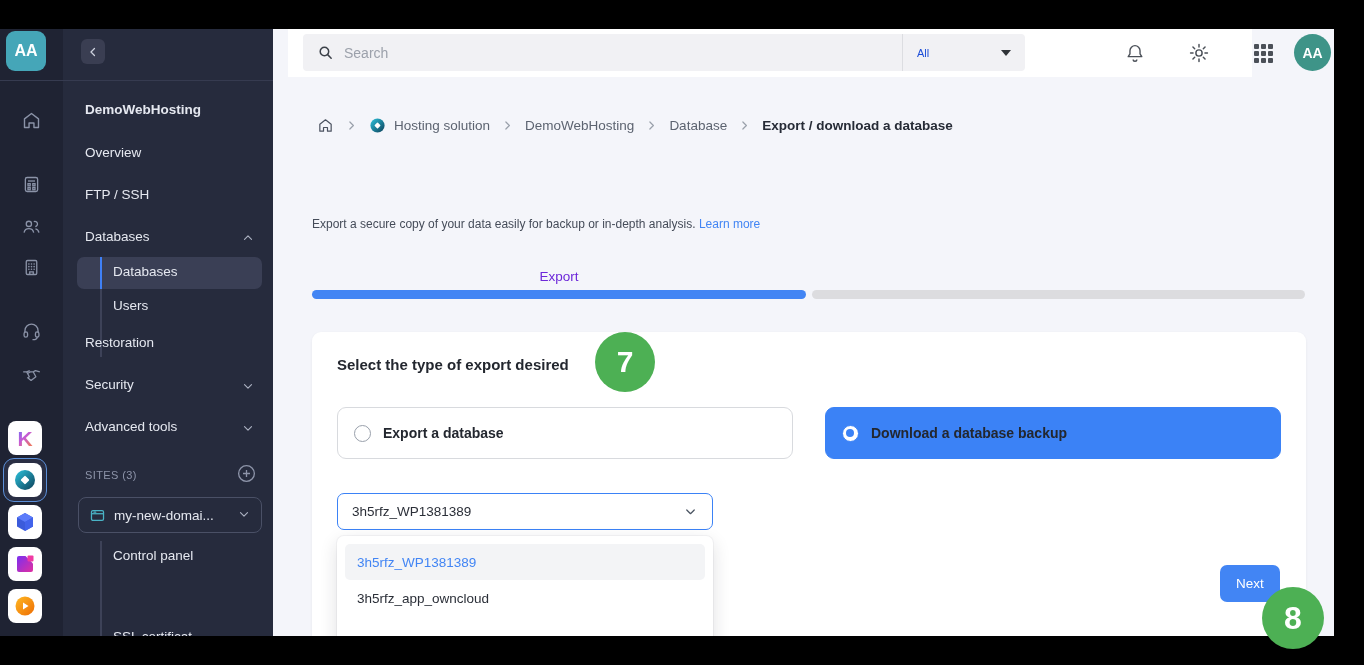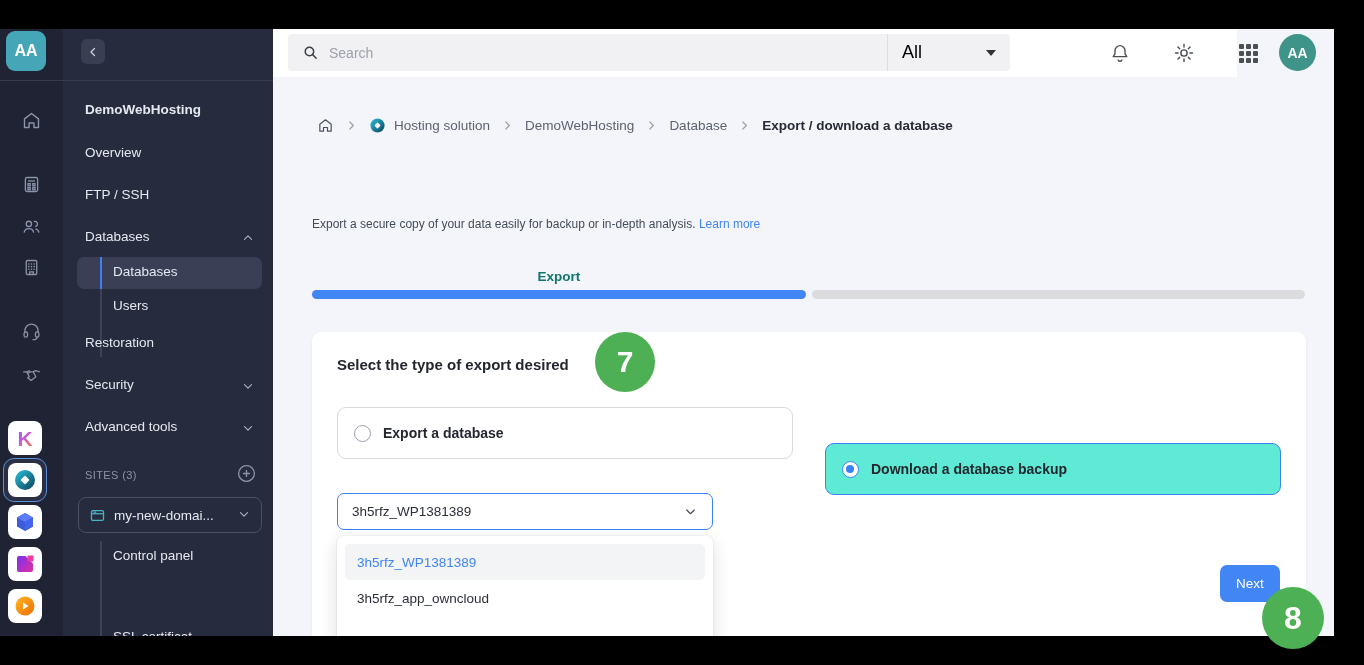--- a/index.html
+++ b/index.html
@@ -40,28 +40,28 @@
   .plus-btn { position:absolute; right:16px; top:434px; color:#8d94a9; cursor:pointer; }
   .plus-btn svg { width:21px; height:21px; }
   .site-select { position:absolute; left:15px; top:468px; width:184px; height:36px; border:1px solid #4a5066; border-radius:8px; display:flex; align-items:center; padding:0 10px; gap:8px; cursor:pointer; }
   .site-select svg.globe { width:17px; height:17px; flex:0 0 auto; }
   .site-select .chev { margin-left:auto; color:#aab0c0; }
   .site-select .chev svg { width:14px; height:14px; }
   .site-name { overflow:hidden; white-space:nowrap; font-size:13.5px; }
 
   
   .main { position:absolute; left:273px; top:29px; width:1061px; height:636px; background:#f4f5fa; }
-  .topbar { position:absolute; left:0; top:0; width:964px; height:48px; background:#fff; }
+  .topbar { position:absolute; left:15px; top:0; width:964px; height:48px; background:#fff; }
   .searchbox { position:absolute; left:15px; top:5px; width:722px; height:37px; background:#f1f1f4; border-radius:4px; display:flex; align-items:center; }
   .searchbox .mag { color:#3c4149; margin:0 10px 0 14px; display:flex; }
   .searchbox .mag svg { width:17px; height:17px; }
   .search-input { border:none; outline:none; background:transparent; flex:1; font-size:14px; color:#333; font-family:inherit; }
   .search-input::placeholder { color:#9ca1ab; }
   .search-divider { width:1px; height:37px; background:#dcddE1; }
-  .all-select { width:122px; height:37px; display:flex; align-items:center; padding:16px 14px; cursor:pointer; color:#000000; font-size:18px; }
+  .all-select { width:122px; height:37px; display:flex; align-items:center; padding:16px 14px; cursor:pointer; color:#1d4ed8; font-size:11px; }
   .caret-down { margin-left:auto; width:0; height:0; border-left:5px solid transparent; border-right:5px solid transparent; border-top:6px solid #2f3338; }
   .top-ic { position:absolute; top:13px; width:22px; height:22px; color:#4b5058; cursor:pointer; }
   .top-ic svg { width:22px; height:22px; }
   .grid-ic { position:absolute; top:15px; width:19px; height:19px; display:grid; grid-template-columns:repeat(3,5px); grid-template-rows:repeat(3,5px); gap:2px; cursor:pointer; }
   .grid-ic i { background:#4b5058; border-radius:1px; }
   .user-avatar { position:absolute; left:1006px; top:5px; width:37px; height:37px; border-radius:50%; background:#3e9488; color:#fff; font-size:14px; font-weight:bold; display:flex; align-items:center; justify-content:center; cursor:pointer; }
 
   
   .breadcrumb { position:absolute; left:44px; top:88px; display:flex; align-items:center; gap:11px; font-size:13.5px; color:#5c6370; }
   .breadcrumb .sep svg { width:13px; height:13px; color:#9aa0ab; display:block; }
@@ -70,34 +70,34 @@
   .bc-link { cursor:pointer; }
   .bc-current { color:#262b36; font-weight:bold; }
   .bc-app { display:flex; align-items:center; gap:8px; cursor:pointer; }
   .bc-app svg { width:17px; height:17px; }
 
   .page-title { position:absolute; left:39px; top:139px; font-size:23px; font-weight:bold; color:#23272f; }
   .page-sub { position:absolute; left:39px; top:188px; font-size:12px; color:#454c59; }
   .learn-more { color:#4285f4; cursor:pointer; }
 
   
-  .step-label { position:absolute; left:39px; top:240px; width:494px; text-align:center; font-size:13.5px; color:#0f766e;font-weight:bold; }
+  .step-label { position:absolute; left:39px; top:240px; width:494px; text-align:center; font-size:13.5px; color:#6d28d9; }
   .bar { position:absolute; top:261px; height:9px; border-radius:5px; }
   .bar.blue { left:39px; width:494px; background:#4285f4; }
   .bar.gray { left:539px; width:493px; background:#dcdcdf; }
 
   
   .card { position:absolute; left:39px; top:303px; width:994px; height:390px; background:#fff; border-radius:9px; box-shadow:0 1px 3px rgba(20,25,40,.06); }
   .card-heading { position:absolute; left:25px; top:24px; font-size:15px; font-weight:bold; color:#23272f; }
   .badge { position:absolute; border-radius:50%; background:#4db054; color:#fff; font-weight:bold; display:flex; align-items:center; justify-content:center; }
   .badge-7 { left:283px; top:0px; width:60px; height:60px; font-size:30px; z-index:5; }
   .badge-8 { left:1262px; top:587px; width:62px; height:62px; font-size:32px; z-index:60; position:absolute; }
 
   .opt-card { position:absolute; top:75px; width:456px; height:52px; border:1px solid #d8dade; border-radius:9px; background:#fff; display:flex; align-items:center; padding:0 16px; gap:12px; cursor:pointer; }
-  .opt-card.selected { border:1.5px solid #3b82f6; background:#5eead4;margin-top:36px; }
+  .opt-card.selected { border:1.5px solid #3b82f6; background:#3b82f6; }
   .opt-label { font-size:14px; font-weight:bold; color:#23272f; }
   .radio { width:17px; height:17px; border-radius:50%; border:1.5px solid #99a0ab; background:#fff; flex:0 0 auto; position:relative; }
   .radio.on { border-color:#3b82f6; }
   .radio.on::after { content:""; position:absolute; left:3px; top:3px; width:8px; height:8px; border-radius:50%; background:#3b82f6; }
 
   .db-select { position:absolute; left:25px; top:161px; width:376px; height:37px; border:1.5px solid #3b82f6; border-radius:7px; background:#fff; display:flex; align-items:center; padding:0 14px; font-size:13.5px; color:#2b2f38; cursor:pointer; }
   .db-select .chev { margin-left:auto; color:#4b5563; display:flex; }
   .db-select .chev svg { width:15px; height:15px; }
 
   .dropdown { position:absolute; left:25px; top:204px; width:376px; height:132px; background:#fff; border-radius:7px; box-shadow:0 6px 18px rgba(25,30,45,.14), 0 0 0 1px rgba(25,30,45,.04); z-index:10; padding:8px; }

